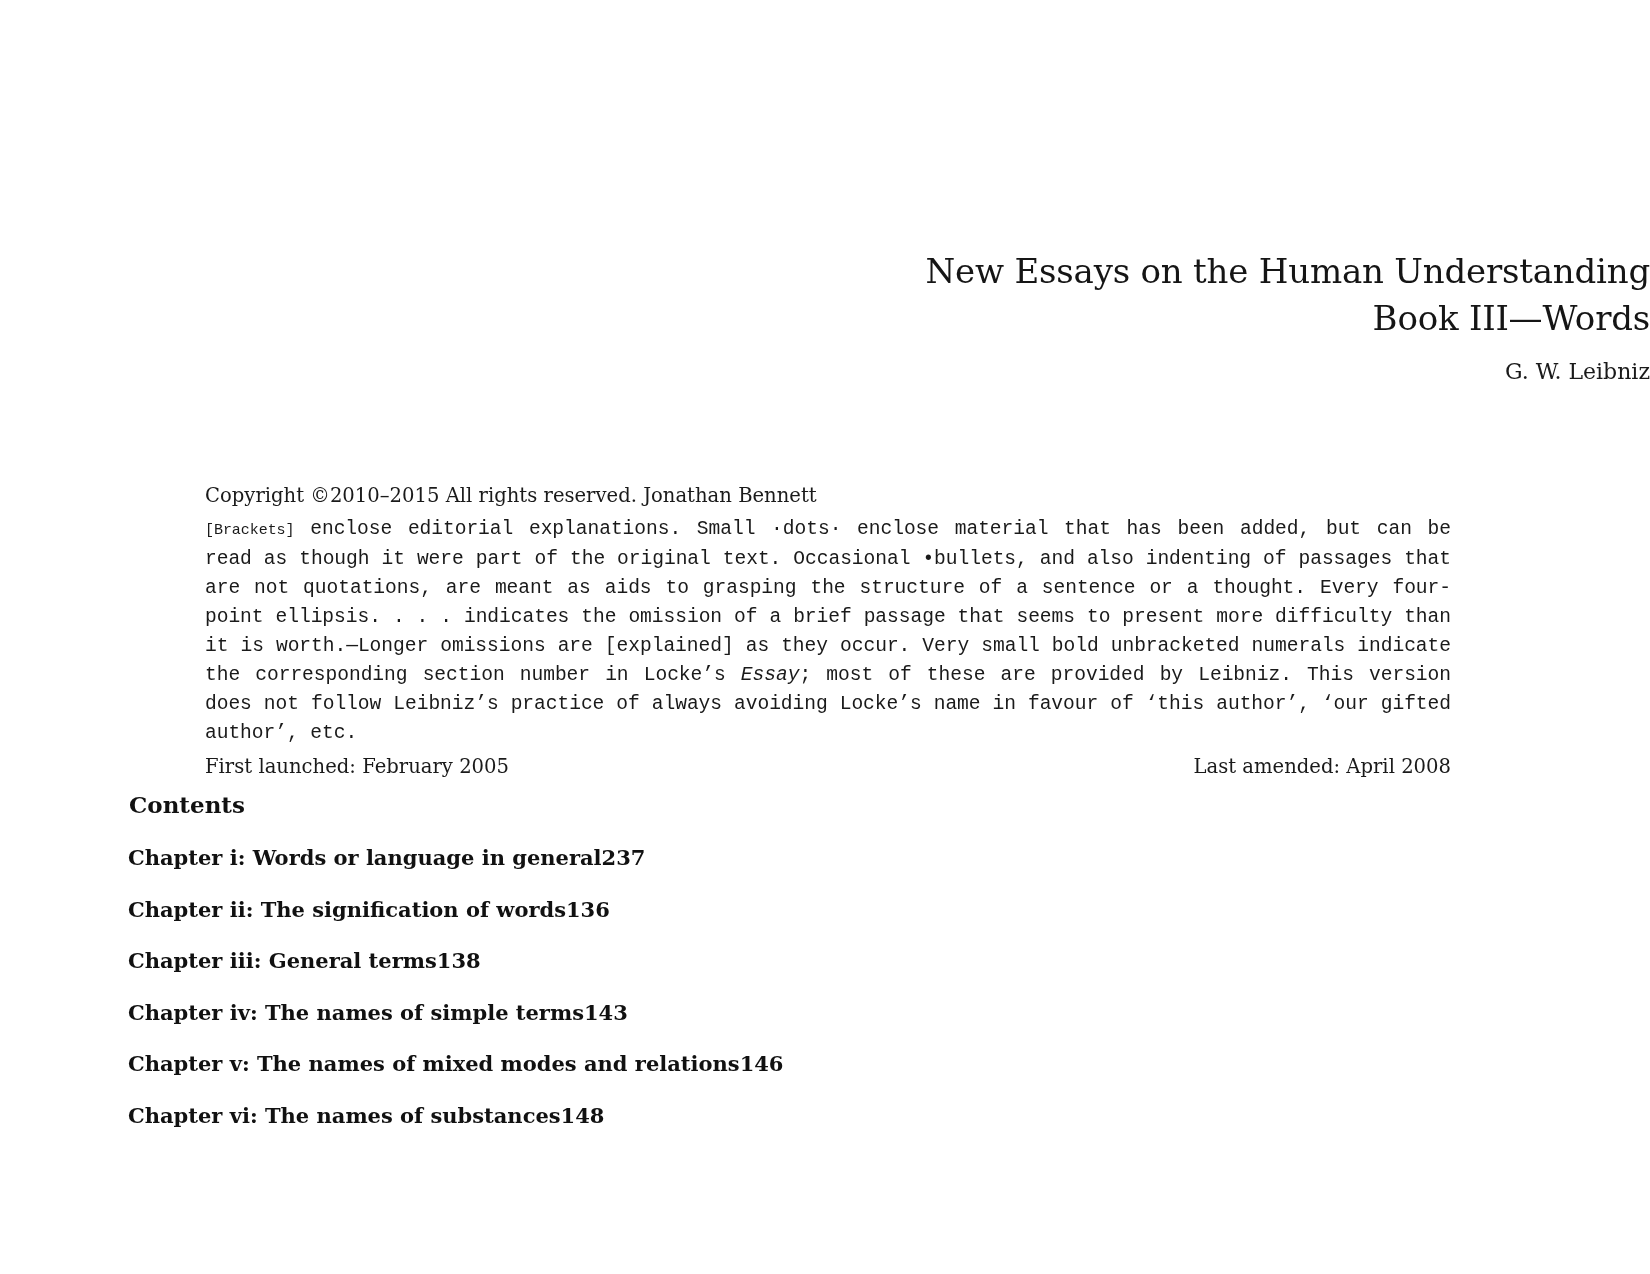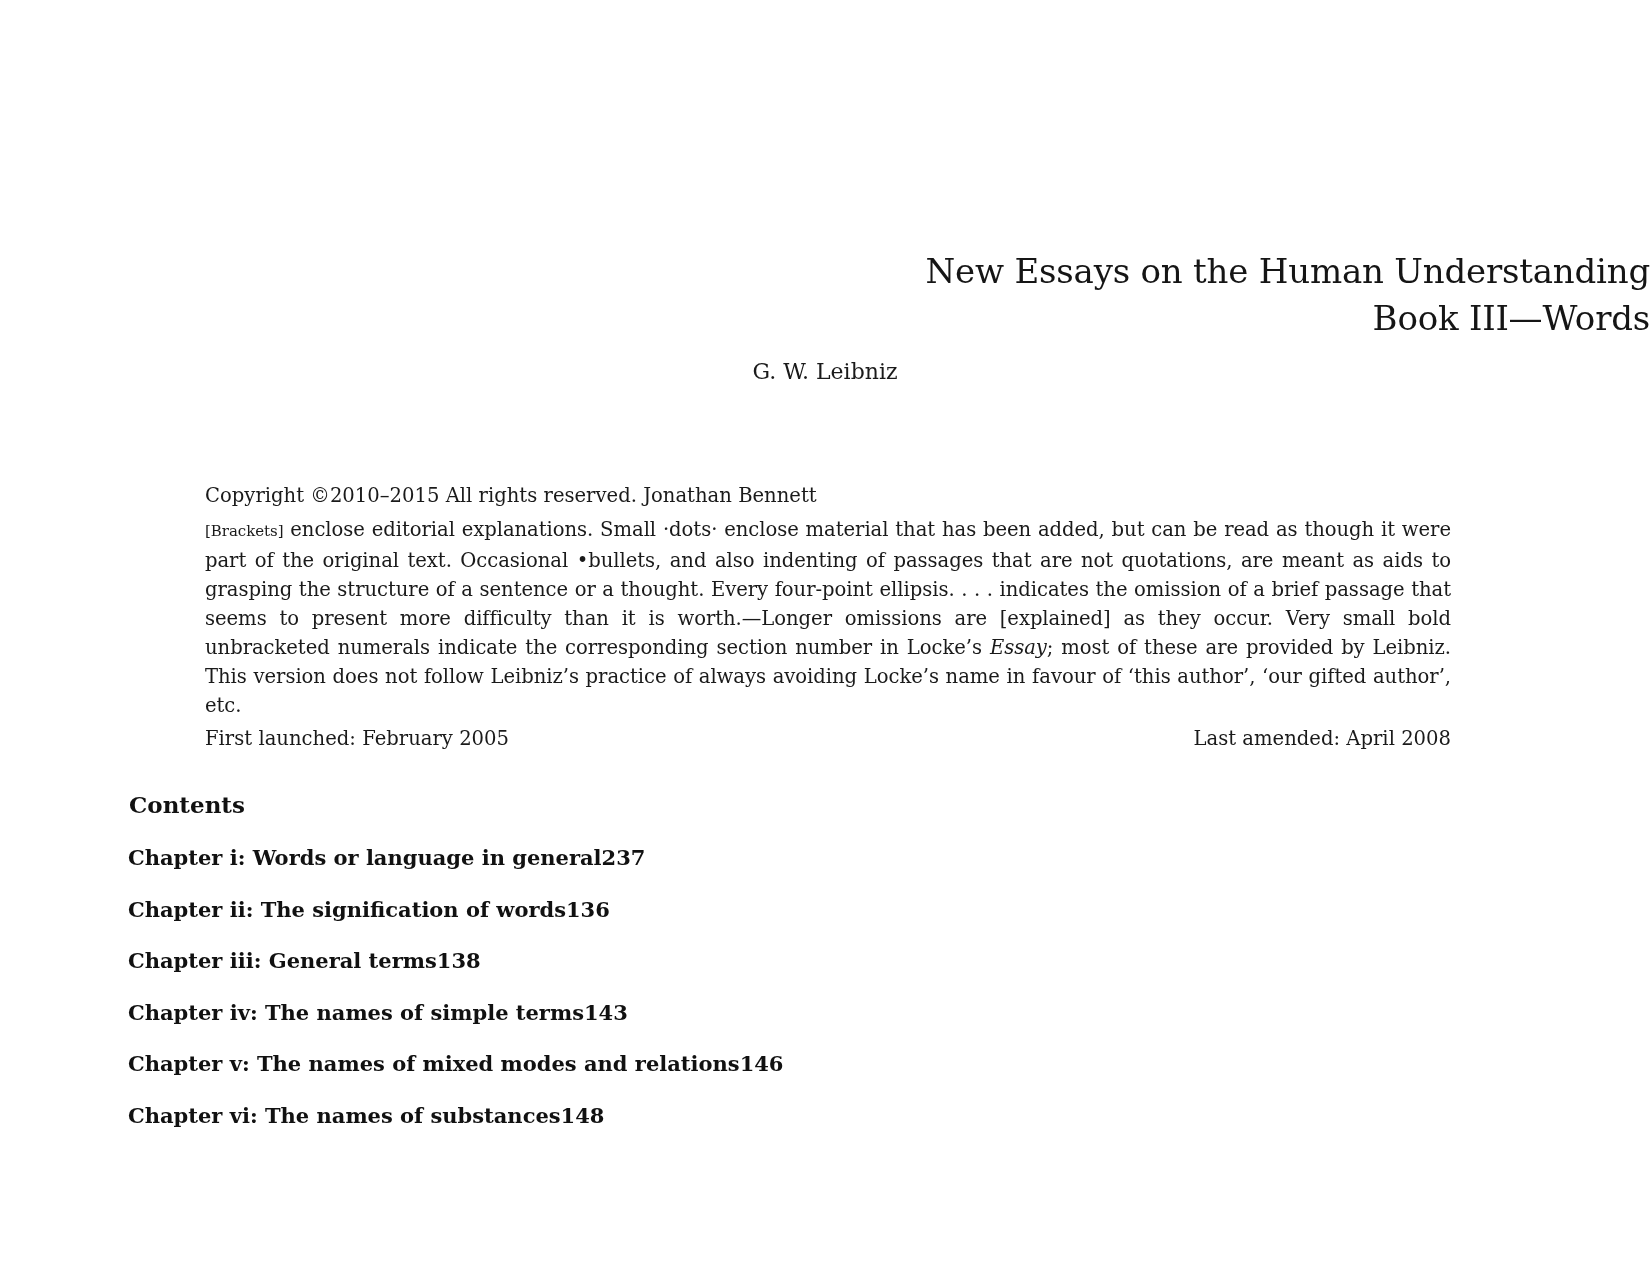--- a/index.html
+++ b/index.html
@@ -35,21 +35,21 @@
     font-weight: normal;
     color: #151515;
     margin: 0;
     letter-spacing: -0.2px;
   }
   .author {
     position: absolute;
     left: 0;
     width: 1650px;
     top: 357px;
-    text-align: center;
+    text-align: right;
     font-size: 22px;
     line-height: 30px;
     color: #1a1a1a;
   }
   .front-matter {
     position: absolute;
     left: 205px;
     width: 1246px;
     top: 445px;
     font-size: 19.6px;
@@ -58,20 +58,21 @@
   }
   .copyright {
     line-height: 30px;
     margin: 0 0 4px 0;
   }
   .notice {
     line-height: 29px;
     text-align: justify;
     margin: 0;
     letter-spacing: -0.05px;
+    font-family: Liberation Mono, monospace;
   }
   .notice .sc {
     font-size: 15px;
   }
   .notice em {
     font-style: italic;
   }
   .dates {
     display: flex;
     justify-content: space-between;

